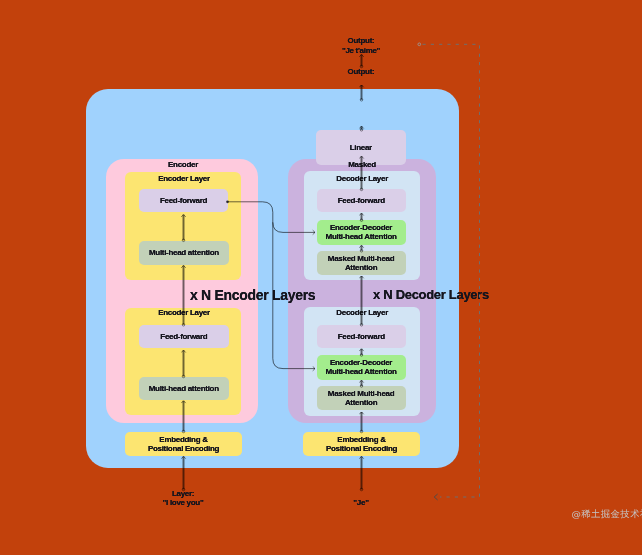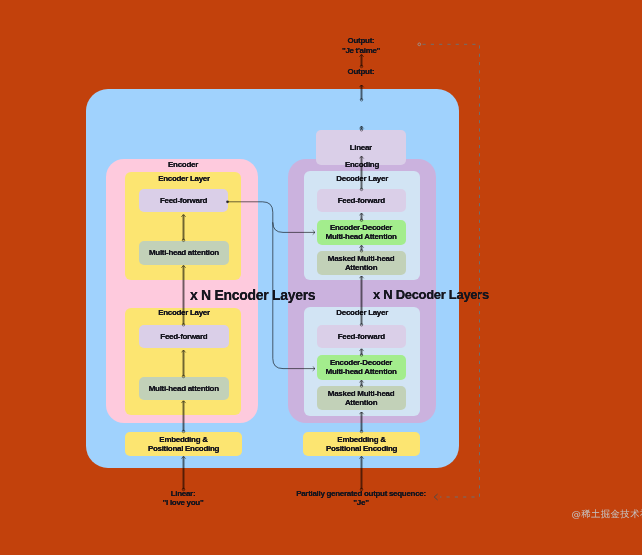--- a/index.html
+++ b/index.html
@@ -61,24 +61,24 @@
     <span>Feed-forward</span>
   </div>
   <div class="box" style="left:138.5px;top:376.9px;width:90.5px;height:22.8px;background:#c2d1b8;border-radius:5px;font-size:8px;">
     <span>Multi-head attention</span>
   </div>
 
   <div class="box" style="left:125px;top:432px;width:117px;height:24px;background:#fce571;border-radius:5px;font-size:8px;line-height:1.13;">
     <span>Embedding &amp;</span>
     <span>Positional Encoding</span>
   </div>
-  <div class="free" style="left:123px;top:489px;width:120px;font-size:8px;">Linear:</div>
+  <div class="free" style="left:123px;top:489px;width:120px;font-size:8px;">Layer:</div>
   <div class="free" style="left:123px;top:498px;width:120px;font-size:8px;">"I love you"</div>
 
-  <div class="cap" style="left:288px;top:160px;width:148px;font-size:8px;">Encoding</div>
+  <div class="cap" style="left:288px;top:160px;width:148px;font-size:8px;">Masked</div>
   <div class="cap" style="left:304px;top:174px;width:116.3px;font-size:8px;">Decoder Layer</div>
   <div class="cap" style="left:304px;top:308px;width:116.3px;font-size:8px;">Decoder Layer</div>
   <div class="cap" style="left:373px;top:287px;font-size:13px;text-align:center;">x N Decoder Layers</div>
 
   <div class="box" style="left:316.5px;top:189.4px;width:89.5px;height:23px;background:#dacfe8;border-radius:5px;font-size:8px;">
     <span>Feed-forward</span>
   </div>
   <div class="box" style="left:316.5px;top:220.2px;width:89.2px;height:24.6px;background:#a3ed8d;border-radius:5px;font-size:8px;line-height:1.13;">
     <span>Encoder-Decoder</span>
     <span>Multi-head Attention</span>
@@ -97,21 +97,20 @@
   </div>
   <div class="box" style="left:316.5px;top:385.9px;width:89.2px;height:24.6px;background:#c2d1b8;border-radius:5px;font-size:8px;line-height:1.13;">
     <span>Masked Multi-head</span>
     <span>Attention</span>
   </div>
 
   <div class="box" style="left:303px;top:432px;width:117px;height:24px;background:#fce571;border-radius:5px;font-size:8px;line-height:1.13;">
     <span>Embedding &amp;</span>
     <span>Positional Encoding</span>
   </div>
-  <div class="free" style="left:241px;top:489px;width:240px;font-size:8px;">Partially generated output sequence:</div>
   <div class="free" style="left:241px;top:498px;width:240px;font-size:8px;">"Je"</div>
 
   <svg class="ov" viewBox="0 0 642 555">
     <defs>
       <marker id="ah" markerWidth="8" markerHeight="8" refX="3.05" refY="3" orient="auto" markerUnits="userSpaceOnUse">
         <path d="M0.75,0.75 L3.05,3 L0.75,5.25" fill="none" stroke="rgba(0,0,0,0.62)" stroke-width="0.8" stroke-linecap="butt" stroke-linejoin="miter"></path>
       </marker>
       <marker id="dot" markerWidth="5" markerHeight="5" refX="2.5" refY="2.5" orient="auto" markerUnits="userSpaceOnUse">
         <circle cx="2.5" cy="2.5" r="1.25" fill="none" stroke="rgba(0,0,0,0.62)" stroke-width="0.7"></circle>
       </marker>

